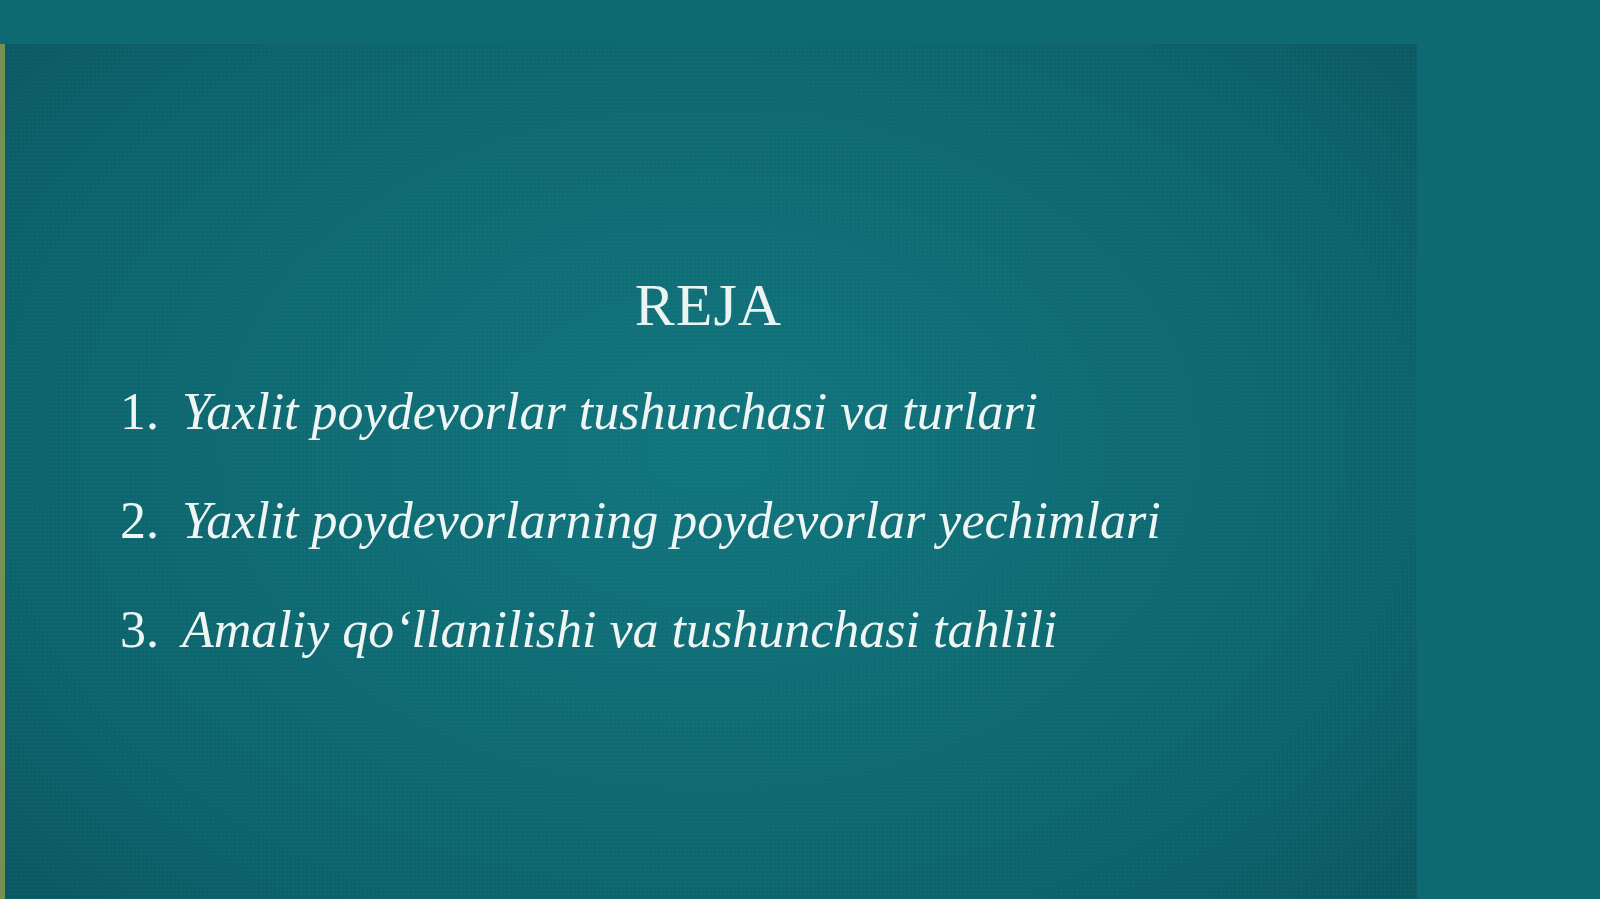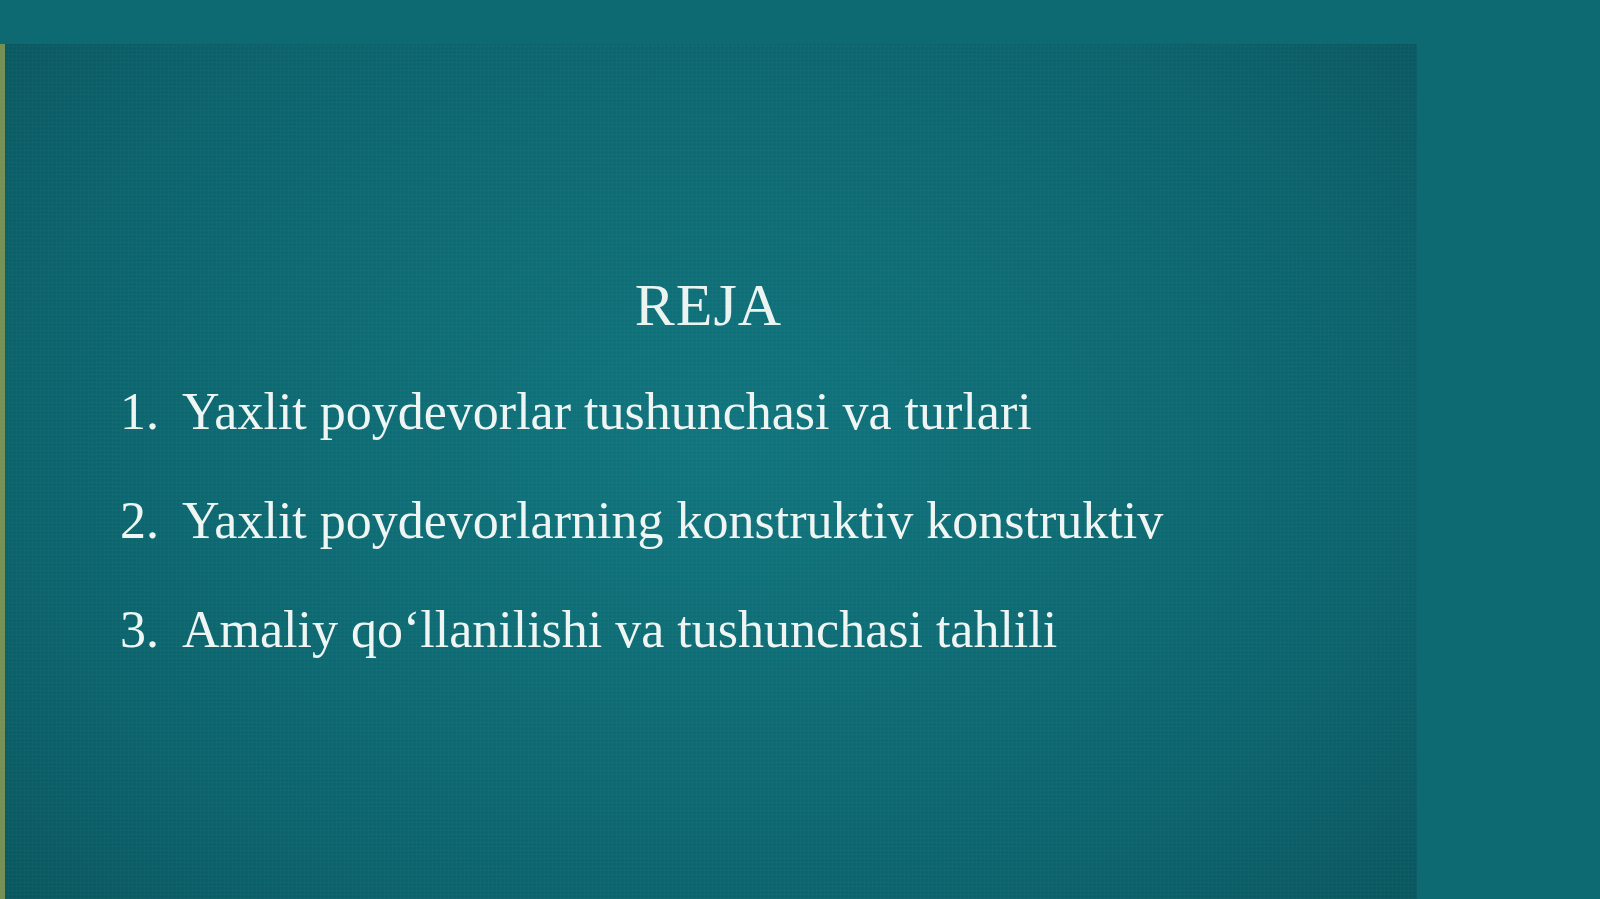--- a/index.html
+++ b/index.html
@@ -65,39 +65,40 @@
   }
   .plan-num {
     flex: 0 0 auto;
     width: 62px;
     text-align: left;
     color: #eef5f3;
   }
   .plan-text {
     flex: 1 1 auto;
     color: #eef5f3;
+    font-style: italic;
   }
 </style>
 </head>
 <body>
 
 <div class="slide">
 
   <div class="edge-left"></div>
 
   <div class="slide-title">REJA</div>
 
   <ul class="plan-list">
     <li class="plan-item">
       <span class="plan-num">1.</span>
       <span class="plan-text">Yaxlit poydevorlar tushunchasi va turlari</span>
     </li>
     <li class="plan-item">
       <span class="plan-num">2.</span>
-      <span class="plan-text">Yaxlit poydevorlarning konstruktiv konstruktiv</span>
+      <span class="plan-text">Yaxlit poydevorlarning poydevorlar yechimlari</span>
     </li>
     <li class="plan-item">
       <span class="plan-num">3.</span>
       <span class="plan-text">Amaliy qo‘llanilishi va tushunchasi tahlili</span>
     </li>
   </ul>
 
 </div>
 
 </body></html>

